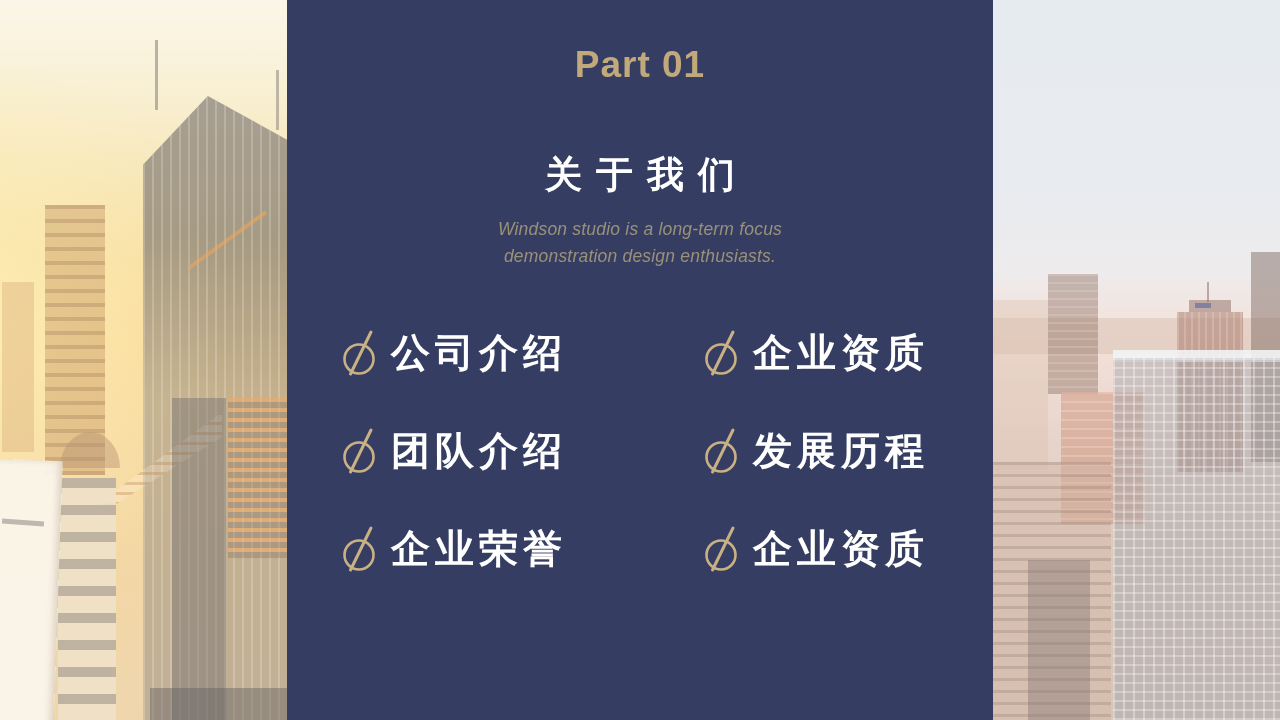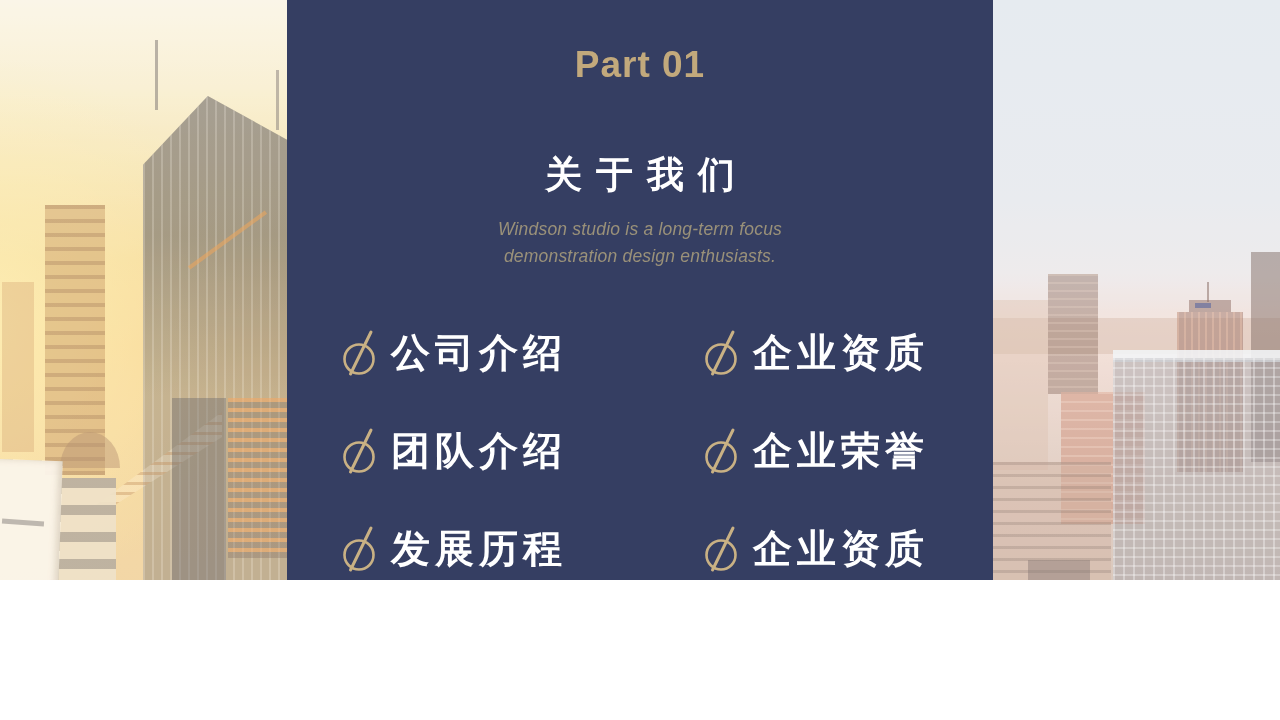--- a/index.html
+++ b/index.html
@@ -2,21 +2,21 @@
 <html><head>
 <meta charset="utf-8">
 <style>
   html, body { margin: 0; padding: 0; }
   body {
     width: 1280px; height: 720px;
     font-family: "Liberation Sans", "DejaVu Sans", sans-serif;
     background: #ffffff;
   }
   .slide {
-    position: relative; width: 1280px; height: 580px;
+    position: relative; width: 1280px; height: 720px;
     overflow: hidden; background: #f4ead6;
   }
 
   
   .bg-left {
     position: absolute; left: 0; top: 0; width: 287px; height: 720px;
     background:
       radial-gradient(circle at -10% 46%, rgba(255,238,170,0.85) 0%, rgba(255,238,170,0) 55%),
       linear-gradient(180deg, #faf4e4 0%, #f8eecd 12%, #f6e3ae 24%, #f5d78f 36%,
         #f8d286 48%, #f5d18c 60%, #f1d095 78%, #edcf9e 100%);
@@ -214,29 +214,29 @@
           <line x1="7.5" y1="46" x2="28" y2="4" stroke="#c9b184" stroke-width="3" stroke-linecap="round"></line>
         </svg>
         <span class="item-label">团队介绍</span>
       </div>
 
       <div class="item">
         <svg class="icon" viewBox="0 0 36 50">
           <circle cx="16" cy="31" r="14.5" fill="none" stroke="#c9b184" stroke-width="2.6"></circle>
           <line x1="7.5" y1="46" x2="28" y2="4" stroke="#c9b184" stroke-width="3" stroke-linecap="round"></line>
         </svg>
+        <span class="item-label">发展历程</span>
+      </div>
+
+      <div class="item">
+        <svg class="icon" viewBox="0 0 36 50">
+          <circle cx="16" cy="31" r="14.5" fill="none" stroke="#c9b184" stroke-width="2.6"></circle>
+          <line x1="7.5" y1="46" x2="28" y2="4" stroke="#c9b184" stroke-width="3" stroke-linecap="round"></line>
+        </svg>
         <span class="item-label">企业荣誉</span>
-      </div>
-
-      <div class="item">
-        <svg class="icon" viewBox="0 0 36 50">
-          <circle cx="16" cy="31" r="14.5" fill="none" stroke="#c9b184" stroke-width="2.6"></circle>
-          <line x1="7.5" y1="46" x2="28" y2="4" stroke="#c9b184" stroke-width="3" stroke-linecap="round"></line>
-        </svg>
-        <span class="item-label">发展历程</span>
       </div>
 
       <div class="item">
         <svg class="icon" viewBox="0 0 36 50">
           <circle cx="16" cy="31" r="14.5" fill="none" stroke="#c9b184" stroke-width="2.6"></circle>
           <line x1="7.5" y1="46" x2="28" y2="4" stroke="#c9b184" stroke-width="3" stroke-linecap="round"></line>
         </svg>
         <span class="item-label">企业资质</span>
       </div>
 

